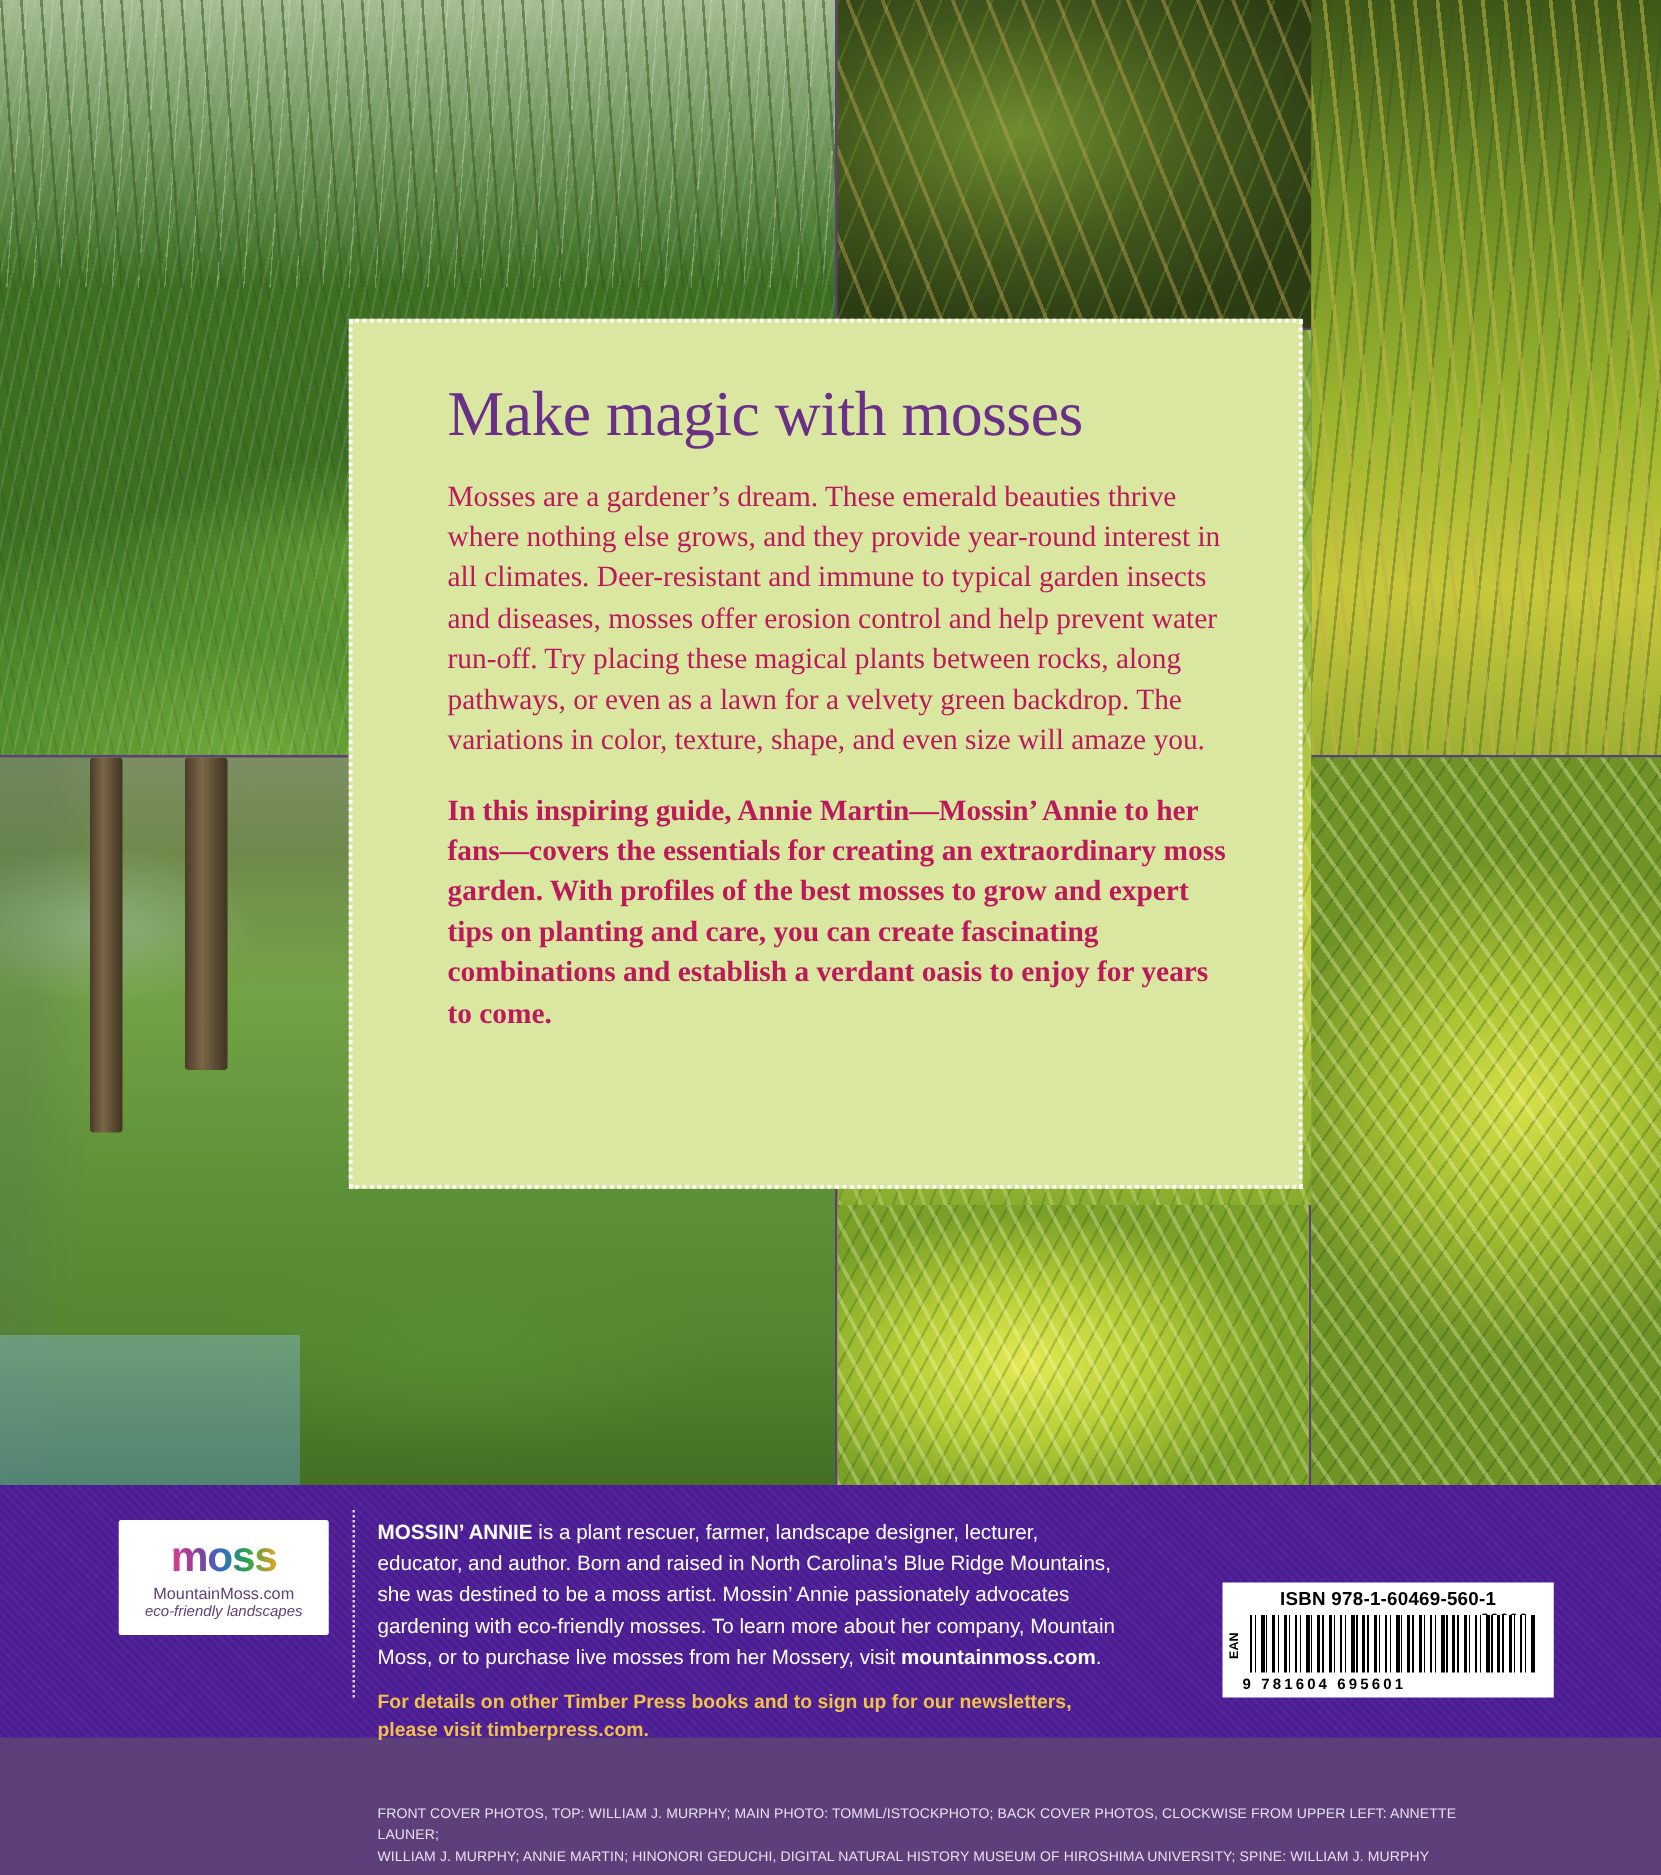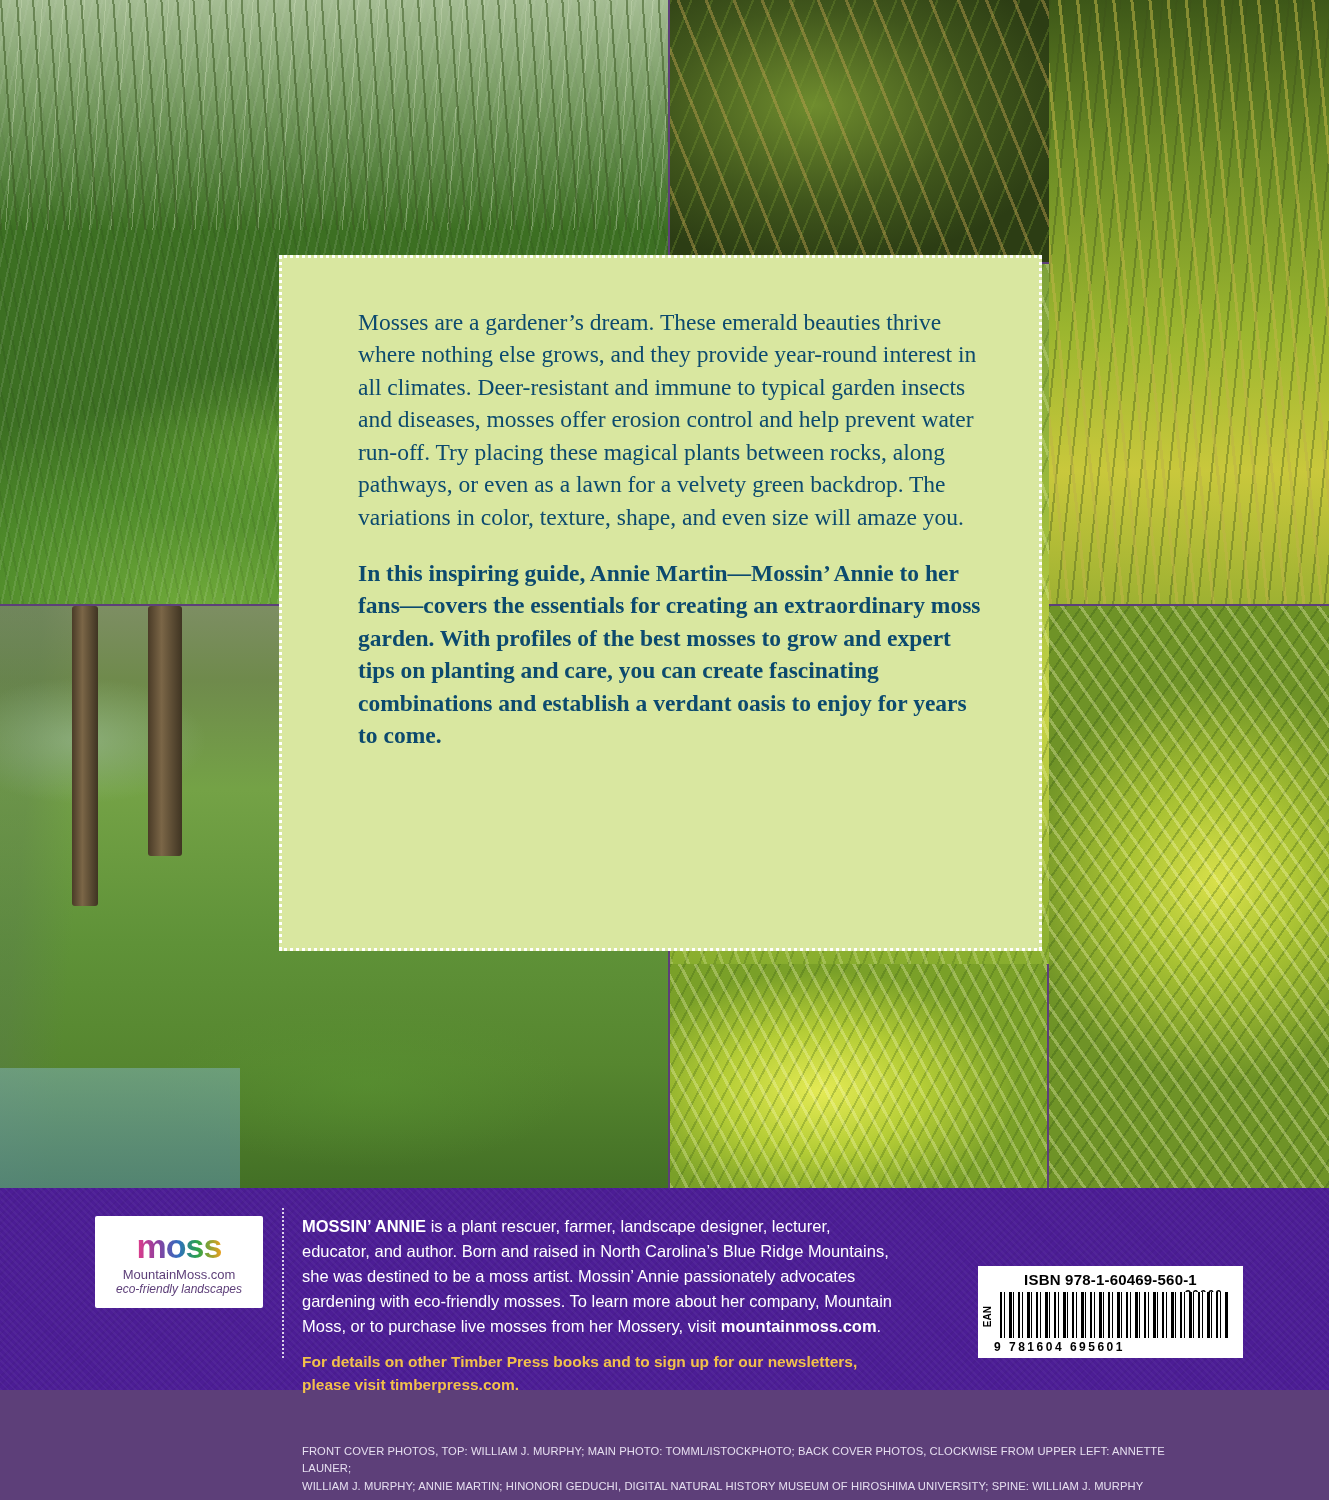--- a/index.html
+++ b/index.html
@@ -149,21 +149,21 @@
     font-size: 51px;
     line-height: 1.05;
     color: #6a2f86;
     letter-spacing: -0.4px;
   }
   .callout p {
     margin: 0 0 24px 0;
     font-family: "Liberation Serif", serif;
     font-size: 23.5px;
     line-height: 1.38;
-    color: #0c4a6e;
+    color: #be185d;
   }
   .callout p:last-child { margin-bottom: 0; font-weight: bold; }
 
   
   .band {
     position: absolute; left: 0; top: 1188px;
     width: 1329px; height: 202px;
     background: #4c1d95;
   }
   .band::before {
@@ -275,20 +275,21 @@
     <div class="photo p4"></div>
     <div class="photo p5">
       <div class="trunk a"></div>
       <div class="trunk b"></div>
       <div class="water"></div>
     </div>
     <div class="photo p6"></div>
   </div>
 
   <div class="callout">
+    <h1>Make magic with mosses</h1>
     <p>Mosses are a gardener’s dream. These emerald beauties thrive where nothing else grows, and they provide year-round interest in all climates. Deer-resistant and immune to typical garden insects and diseases, mosses offer erosion control and help prevent water run-off. Try placing these magical plants between rocks, along pathways, or even as a lawn for a velvety green backdrop. The variations in color, texture, shape, and even size will amaze you.</p>
     <p>In this inspiring guide, Annie Martin—Mossin’ Annie to her fans—covers the essentials for creating an extraordinary moss garden. With profiles of the best mosses to grow and expert tips on planting and care, you can create fascinating combinations and establish a verdant oasis to enjoy for years to come.</p>
   </div>
 
   <div class="band">
     <div class="band-inner">
 
       <div class="logo">
         <div class="word">moss</div>
         <div class="l2">MountainMoss.com</div>

